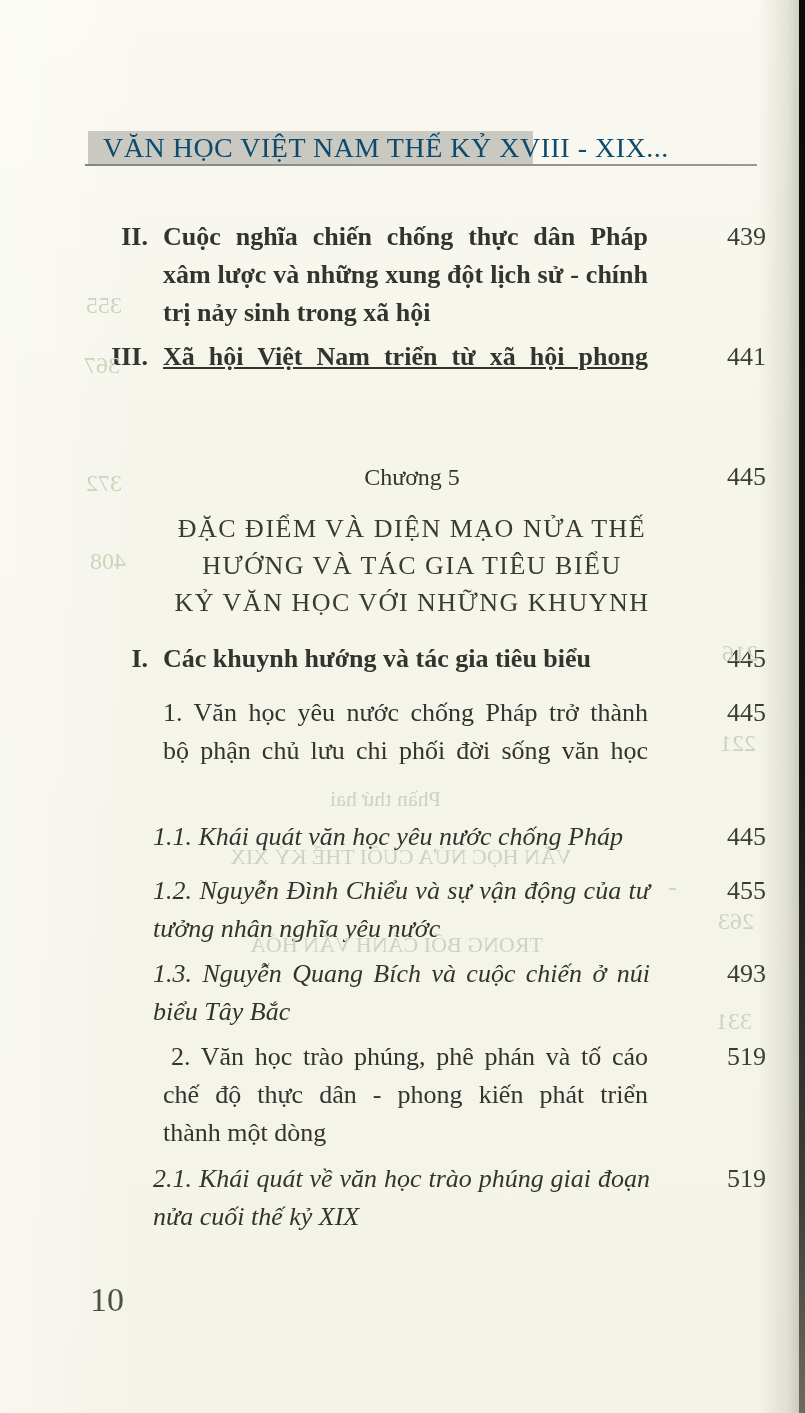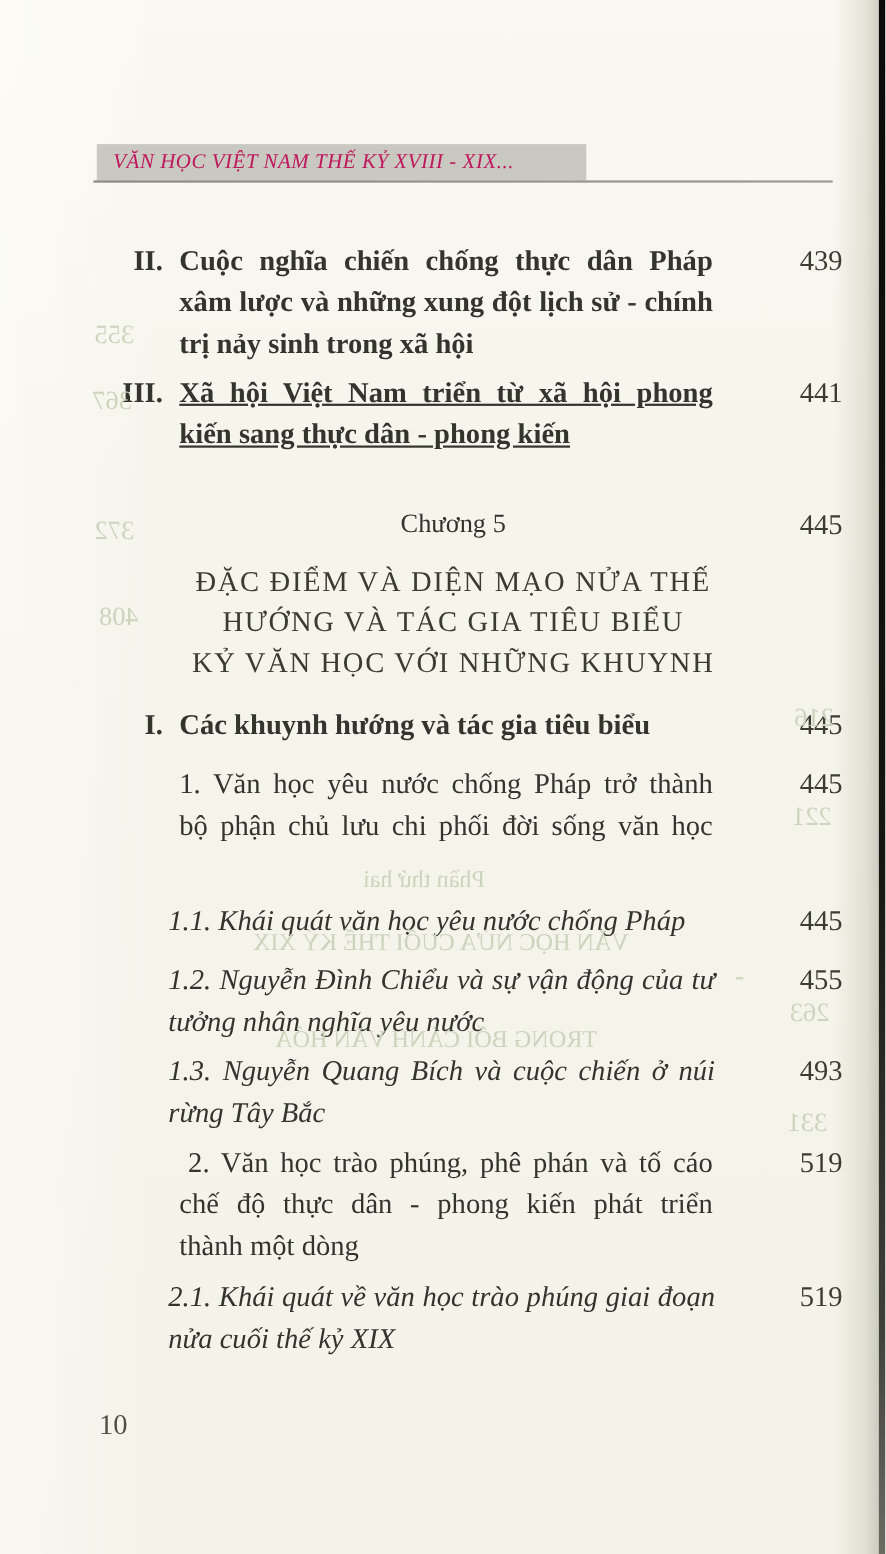--- a/index.html
+++ b/index.html
@@ -11,36 +11,36 @@
           linear-gradient(to bottom, #faf9f1 0%, #f6f5ec 30%, #f4f3e9 100%);
         color:#33342c;}
   
   .edge-shadow{position:absolute;top:0;right:5px;width:42px;height:100%;
         background:linear-gradient(to right, rgba(110,115,92,0) 0%, rgba(110,115,92,0.16) 70%, rgba(90,95,75,0.28) 100%);}
   .edge-strip{position:absolute;top:0;right:0;width:6px;height:100%;
         background:linear-gradient(to bottom,#0a0a0a 0%,#141412 55%,#3f3f3a 85%,#6b6b62 100%);}
   
   .header-bar{position:absolute;left:88px;top:131px;width:445px;height:33px;
         background:#c9c9c2;display:flex;align-items:center;}
-  .header-bar span{padding-left:15px;font-size:19px;letter-spacing:0.5px;color:#be185d;white-space:nowrap;font-style:italic;}
+  .header-bar span{padding-left:15px;font-size:28px;letter-spacing:0.5px;color:#0c4a6e;white-space:nowrap;}
   .header-rule{position:absolute;left:85px;top:164px;width:672px;height:2px;
         background:linear-gradient(to right,#878781,#9a9a93);}
   
   .toc-row{position:absolute;left:88px;width:678px;font-size:26px;line-height:38px;}
   .num{position:absolute;left:0;top:0;width:60px;text-align:right;font-weight:bold;}
   .text{margin-left:75px;width:485px;}
   .bold .text{font-weight:bold;}
   .em .text{font-style:italic;margin-left:65px;width:497px;}
   .jline{text-align:justify;text-align-last:justify;}
   .pg{position:absolute;right:0;top:0;font-size:26px;color:#3b3c32;}
   
   .chap-label{width:648px;text-align:center;font-weight:normal;font-size:24px;}
   .cap-line{width:648px;text-align:center;font-size:26px;letter-spacing:1.5px;line-height:37px;color:#3a3b31;}
   
-  .folio{position:absolute;left:90px;top:1281px;font-size:26px;color:#4f5044;}
+  .folio{position:absolute;left:90px;top:1281px;font-size:34px;color:#4f5044;}
   
   .ghost{position:absolute;transform:scaleX(-1);color:#ccd4bd;white-space:nowrap;
          filter:blur(0.6px);font-size:24px;}
 </style>
 </head>
 <body>
 
 <div class="page">
   <div class="header-bar">
     <span>VĂN HỌC VIỆT NAM THẾ KỶ XVIII - XIX...</span>
@@ -54,21 +54,20 @@
           <div class="jline">Cuộc nghĩa chiến chống thực dân Pháp</div>
           <div class="jline">xâm lược và những xung đột lịch sử - chính</div>
           <div class="line">trị nảy sinh trong xã hội</div>
         </div>
         <span class="pg">439</span>
       </div>
       <div class="toc-row bold" style="top: 338px; text-decoration: underline;">
         <span class="num">III.</span>
         <div class="text">
           <div class="jline">Xã hội Việt Nam triển từ xã hội phong</div>
-          <div class="line">kiến sang thực dân - phong kiến</div>
         </div>
         <span class="pg">441</span>
       </div>
       <div class="toc-row" style="top: 458px;">
         <div class="chap-label">Chương 5</div>
         <span class="pg">445</span>
       </div>
       <div class="toc-row" style="top: 510px;">
         <div class="cap-line">ĐẶC ĐIỂM VÀ DIỆN MẠO NỬA THẾ</div>
         <div class="cap-line">HƯỚNG VÀ TÁC GIA TIÊU BIỂU</div>
@@ -97,21 +96,21 @@
       <div class="toc-row em" style="top: 872px;">
         <div class="text">
           <div class="jline">1.2. Nguyễn Đình Chiểu và sự vận động của tư</div>
           <div class="line">tưởng nhân nghĩa yêu nước</div>
         </div>
         <span class="pg">455</span>
       </div>
       <div class="toc-row em" style="top: 955px;">
         <div class="text">
           <div class="jline">1.3. Nguyễn Quang Bích và cuộc chiến ở núi</div>
-          <div class="line">rừng Tây Bắc</div>
+          <div class="line">biểu Tây Bắc</div>
         </div>
         <span class="pg">493</span>
       </div>
       <div class="toc-row" style="top: 1038px;">
         <div class="text">
           <div class="jline" style="text-indent: 8px;">2. Văn học trào phúng, phê phán và tố cáo</div>
           <div class="jline">chế độ thực dân - phong kiến phát triển</div>
           <div class="line">thành một dòng</div>
         </div>
         <span class="pg">519</span>

